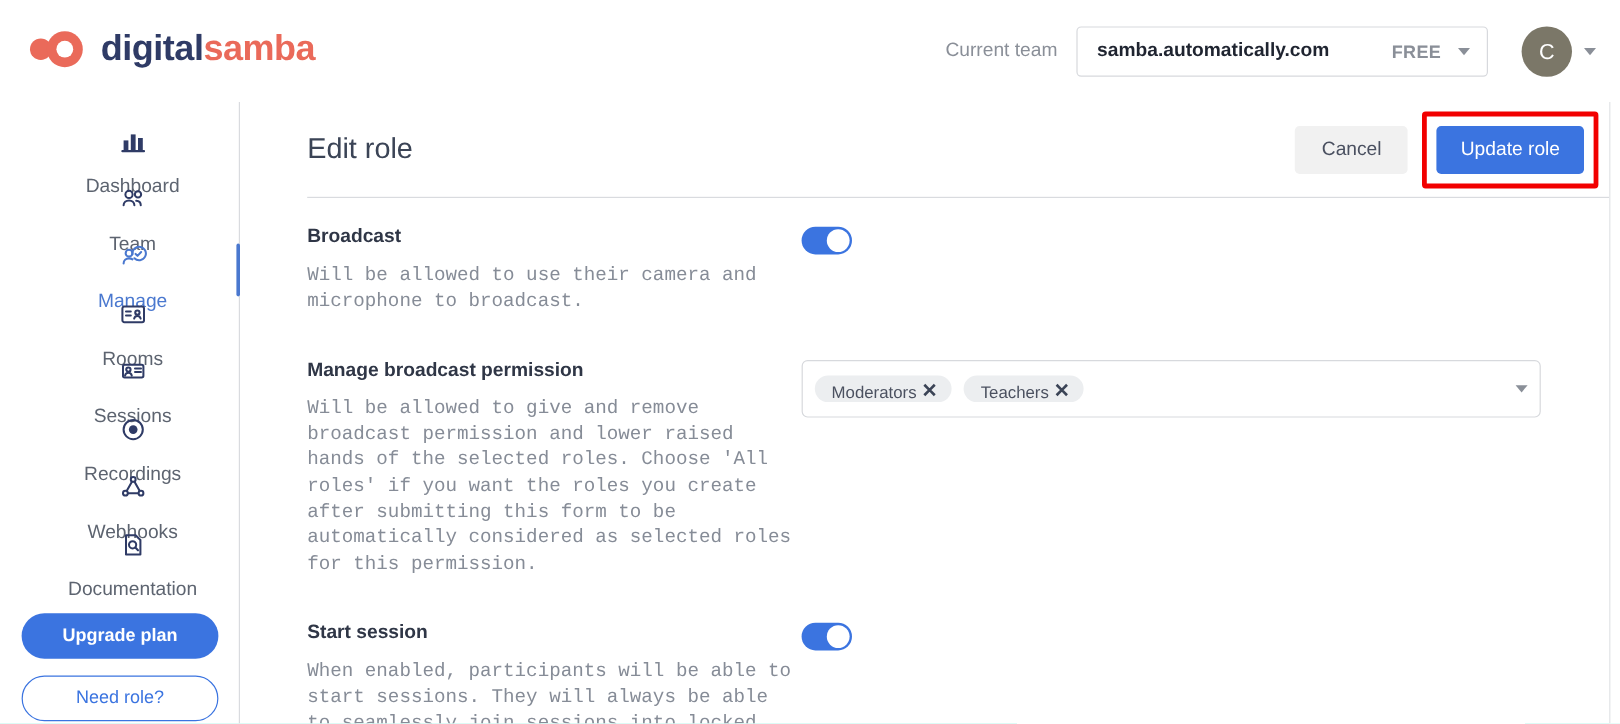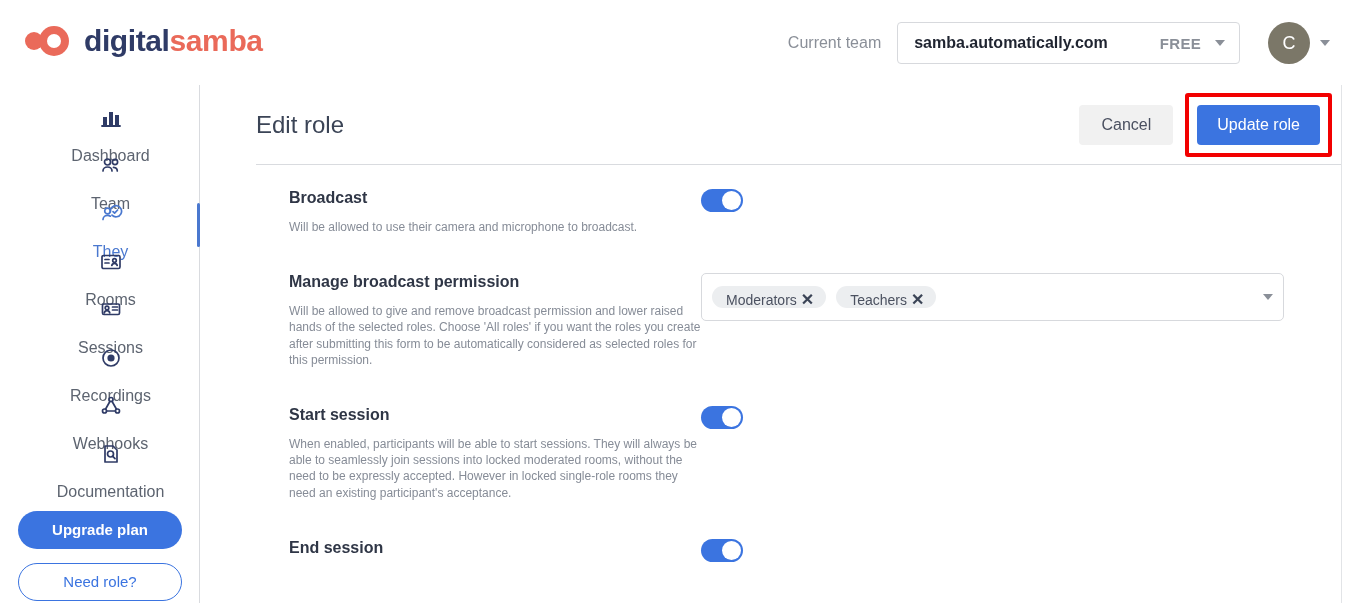--- a/index.html
+++ b/index.html
@@ -109,25 +109,25 @@
     position: relative; padding: 8px;
     border: 4px solid #f20000; border-radius: 3px;
   }
   .btn-update {
     background: #3b74e0; color: #fff; border: none; border-radius: 4px;
     height: 40px; padding: 0 20px; font-size: 16px; cursor: pointer; font-family: inherit;
   }
   .divider { height: 1px; background: #d9dbdf; margin-left: 56px; }
 
   .form { padding: 0 0 0 56px; position: relative; }
-  .row { display: flex; position: relative; margin-left: 33px; }
+  .row { display: flex; position: relative; }
   .row .left { width: 412px; padding-top: 24px; }
   .row .right { flex: 1; padding-top: 24px; padding-right: 66px; }
   .field-title { font-size: 16px; color: #2f3646; font-weight: 700; margin-bottom: 12px; }
-  .field-desc { font-size: 12px; color: #868c97; line-height: 1.35; }
+  .field-desc { font-size: 16px; color: #868c97; line-height: 1.35; font-family: Liberation Mono, monospace; }
 
   .toggle {
     display: inline-block; width: 42px; height: 23px; border-radius: 12px;
     background: #3b74e0; position: relative; cursor: pointer; vertical-align: middle;
   }
   .toggle .knob {
     position: absolute; right: 2px; top: 2px;
     width: 19px; height: 19px; border-radius: 50%; background: #fff;
   }
 
@@ -214,21 +214,21 @@
       <div class="nav-item active">
         <span class="active-bar"></span>
         <span class="ico">
           <svg width="24" height="24" viewBox="0 0 24 24" fill="none" stroke="#4a78cf" stroke-width="1.7" stroke-linecap="round" stroke-linejoin="round">
             <circle cx="8.5" cy="9" r="2.8"></circle>
             <path d="M4 17.5c0-2.4 2-4.2 4.5-4.2 1.1 0 2.1.3 2.9.9"></path>
             <path d="M13 13.2a5.6 5.6 0 1 0-1.6-3.3"></path>
             <path d="M14 9.6l1.6 1.6 3-3.2"></path>
           </svg>
         </span>
-        <span>They</span>
+        <span>Manage</span>
       </div>
 
       <div class="nav-item">
         <span class="ico">
           <svg width="24" height="24" viewBox="0 0 24 24" fill="none" stroke="#2f3b66" stroke-width="1.7" stroke-linecap="round">
             <rect x="3" y="5.5" width="18" height="13" rx="1.6"></rect>
             <circle cx="15.5" cy="10.5" r="1.8"></circle>
             <path d="M12.8 15.5c.3-1.4 1.4-2.2 2.7-2.2s2.4.8 2.7 2.2"></path>
             <line x1="6" y1="9.5" x2="10" y2="9.5"></line>
             <line x1="6" y1="13" x2="10" y2="13"></line>

